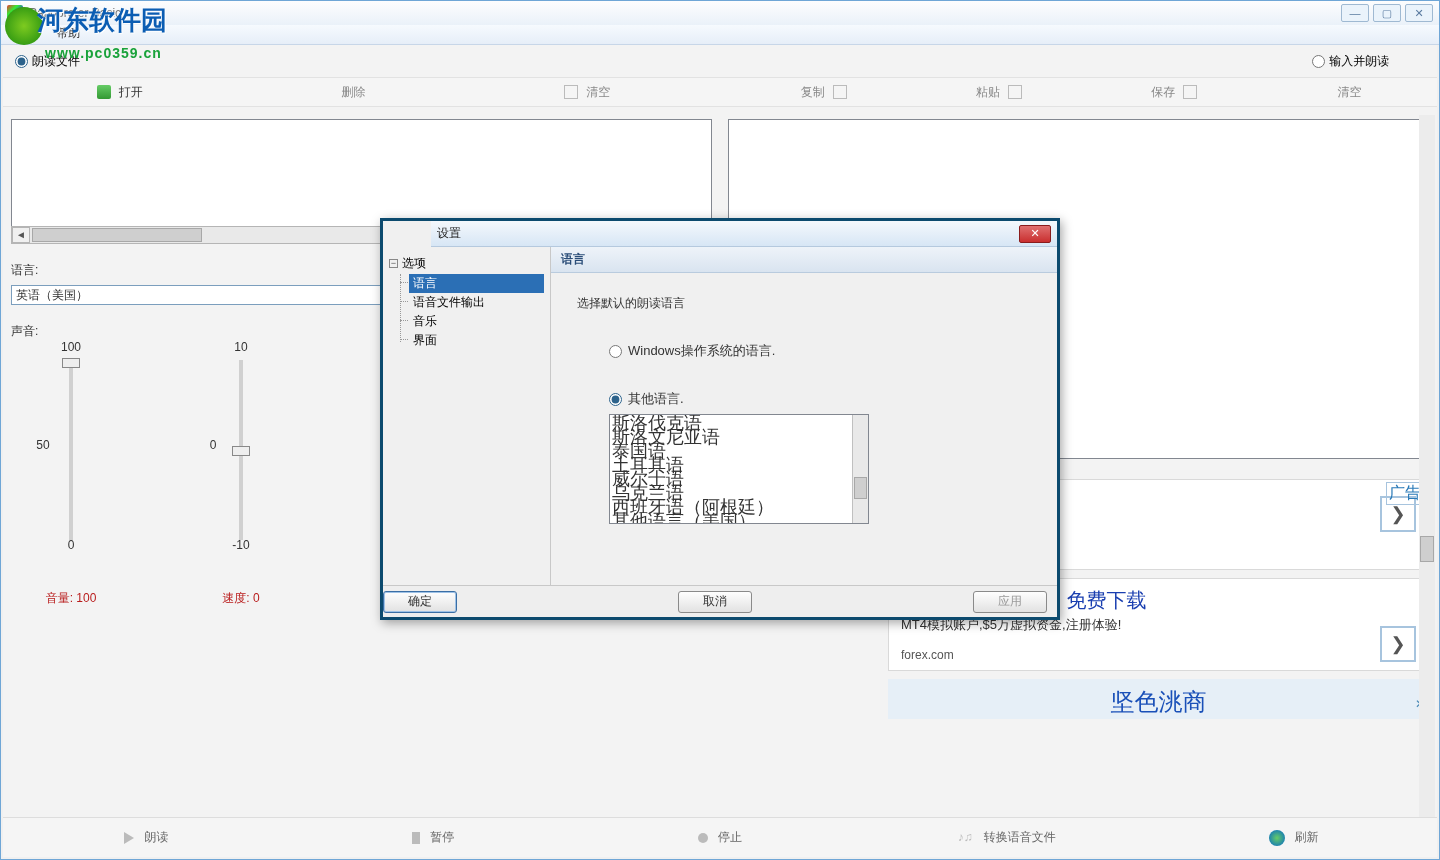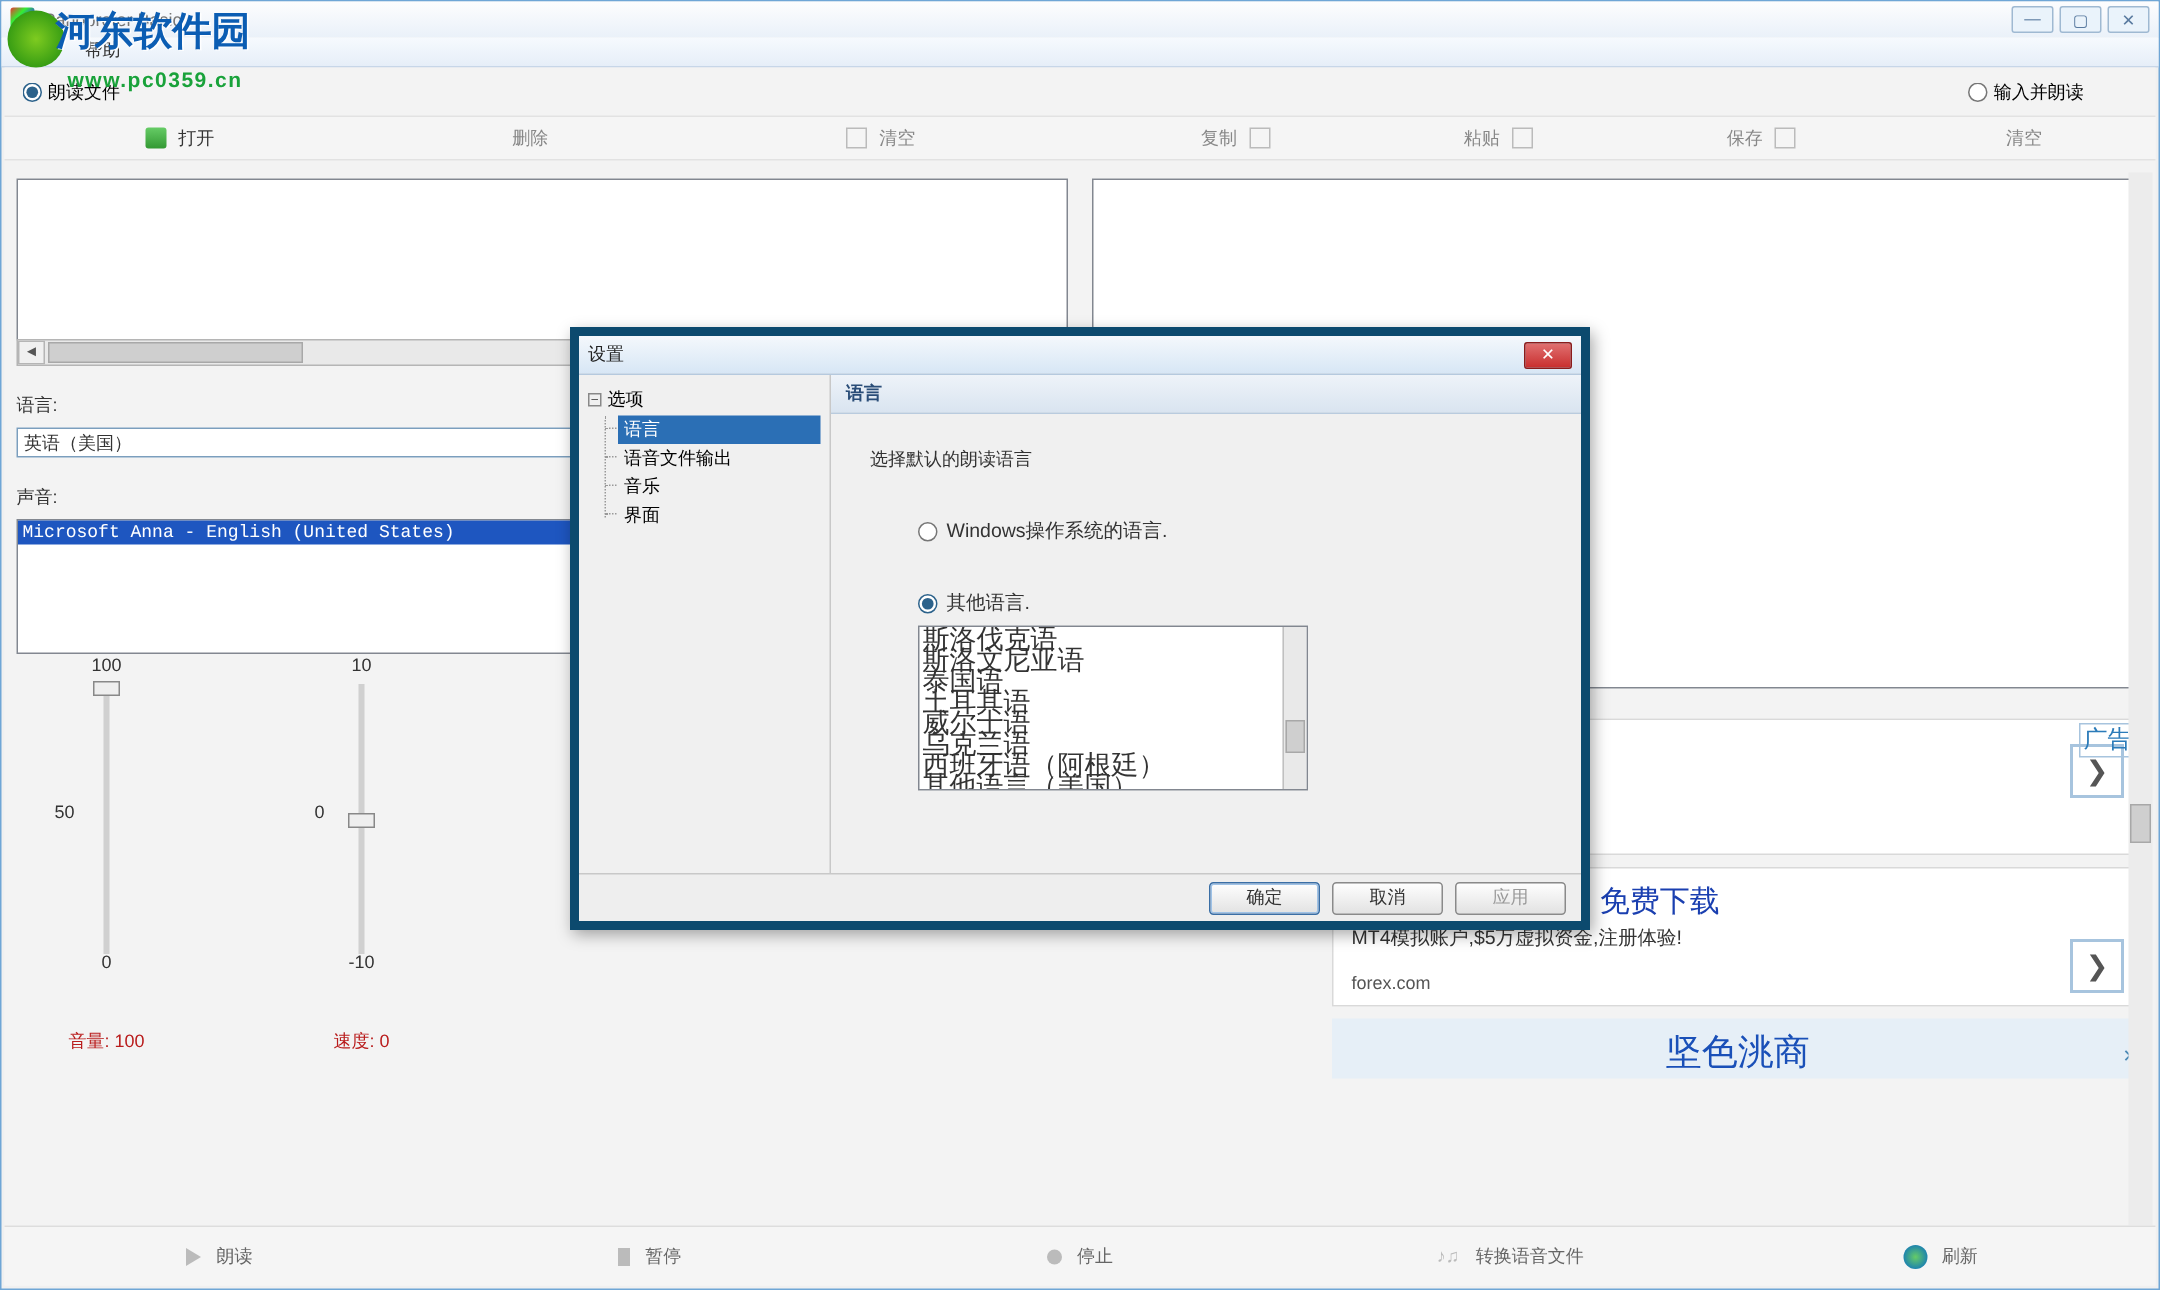--- a/index.html
+++ b/index.html
@@ -64,42 +64,42 @@
 .ad2 .site{font-size:12px; color:#555; margin-top:14px;}
 .ad2 .arrowbox{position:absolute; right:12px; bottom:8px; width:36px; height:36px; border:2px solid #a7c4de; display:flex; align-items:center; justify-content:center; font-size:18px; color:#555;}
 .ad3{margin-top:8px; height:40px; background:#e6eff7; position:relative; text-align:center; color:#1a50b8; font-size:24px; font-weight:500; overflow:hidden; line-height:46px;}
 .ad3 .x{position:absolute; top:2px; right:4px; color:#4a89b5; font-size:12px;}
 
 .bottom-bar{position:absolute; left:0; right:0; bottom:0; height:40px; border-top:1px solid #ddd; background:#f5f5f5; display:flex; align-items:center;}
 .bottom-bar .bbtn{flex:1; display:flex; gap:10px; align-items:center; justify-content:center; color:#666;}
 .bottom-bar .bbtn .bicon{width:16px; height:16px; display:inline-block;}
 
 
-.dialog{position:absolute; left:380px; top:218px; width:680px; height:402px; border:6px solid #0c4a6e; background:#f0f0f0; box-shadow:2px 3px 10px rgba(0,0,0,.35); z-index:50;}
+.dialog{position:absolute; left:380px; top:218px; width:680px; height:402px; border:3px solid #0c4a6e; background:#f0f0f0; box-shadow:2px 3px 10px rgba(0,0,0,.35); z-index:50;padding-left:48px;}
 .dlg-title{height:26px; background:linear-gradient(#f4f8fc,#d7e6f5); display:flex; align-items:center; padding:0 6px; color:#222; font-size:12px; border-bottom:1px solid #b5c9de;}
 .dlg-title .spacer{flex:1;}
 .dlg-close{width:32px; height:18px; background:linear-gradient(#e07070,#c92f2f); border:1px solid #8a1c1c; border-radius:2px; color:#fff; display:flex; align-items:center; justify-content:center; font-size:11px;}
 .dlg-body{position:absolute; top:26px; bottom:32px; left:0; right:0; display:flex;}
 .tree{width:168px; border-right:1px solid #c8c8c8; padding:8px 6px; background:#f0f0f0;}
 .tree .root{display:flex; align-items:center; gap:4px;}
 .tree .minus{width:9px; height:9px; border:1px solid #888; font-size:9px; line-height:7px; text-align:center; color:#555;}
 .tree .kids{margin-left:20px; margin-top:2px; position:relative;}
 .tree .kids::before{content:""; position:absolute; left:-9px; top:0; bottom:8px; border-left:1px dotted #999;}
 .tree .kid{padding:1px 4px; position:relative;}
 .tree .kid::before{content:""; position:absolute; left:-9px; top:8px; width:8px; border-top:1px dotted #999;}
 .tree .kid.sel{background:#2b6fb5; color:#fff;}
 .dlg-right{flex:1; display:flex; flex-direction:column;}
 .dlg-right .section-head{background:linear-gradient(#eef3f9,#d9e4f0); border-bottom:1px solid #b9cbde; padding:4px 10px; color:#2a4d78; font-weight:bold;}
 .dlg-right .section-body{padding:22px 26px; color:#333;}
 .opt{display:flex; align-items:center; gap:6px; margin:14px 0 6px 32px; font-family:SimSun,monospace; font-size:13px;}
 .lang-list{margin-left:32px; width:260px; height:110px; border:1px solid #828790; background:#fff; font-family:SimSun,monospace; font-size:18px; line-height:14px; padding:1px 2px; overflow:hidden; position:relative;}
 .lang-list .row{white-space:pre;}
 .lang-list .vsb{position:absolute; top:0; right:0; bottom:0; width:16px; background:#e9e9e9; border-left:1px solid #c0c0c0;}
 .lang-list .vsb .vt{position:absolute; left:1px; right:1px; top:62px; height:22px; background:#cfcfcf; border:1px solid #a8a8a8;}
-.dlg-foot{position:absolute; left:0; right:0; bottom:0; height:32px; border-top:1px solid #c8c8c8; background:#eee; display:flex; justify-content:flex-end; align-items:center; gap:8px; padding-right:10px;}
+.dlg-foot{position:absolute; left:0; right:0; bottom:0; height:32px; border-top:1px solid #c8c8c8; background:#eee; display:flex; justify-content:space-between; align-items:center; gap:8px; padding-right:10px;}
 .btn{width:74px; height:22px; border:1px solid #8a8a8a; background:linear-gradient(#fefefe,#e2e2e2); border-radius:3px; font-size:12px; color:#333;}
 .btn.primary{border:1px solid #3a6ea5; box-shadow:0 0 0 1px #9fc2e6 inset;}
 .btn.disabled{color:#9a9a9a;}
 
 .vscroll{position:absolute; right:2px; top:70px; bottom:40px; width:16px; background:#ececec;}
 .vscroll .vt{position:absolute; left:1px; right:1px; top:60%; height:26px; background:#cfcfcf; border:1px solid #a8a8a8;}
 </style>
 </head>
 <body>
 
@@ -172,23 +172,20 @@
         <div class="file-box"></div>
         <div class="hscroll">
           <span class="arrow">◄</span>
             <span class="thumb"></span>
         </div>
         <div class="lbl">语言:</div>
         <div class="combo">
             <span>英语（美国）</span>
           </div>
         <div class="lbl">声音:</div>
-        <div class="voice-list">
-          <div class="sel">Microsoft Anna - English (United States)</div>
-        </div>
         <div class="sliders">
           <div class="slider-col">
             <span class="top">100</span>
             <div class="vtrack">
                 <div class="vthumb" style="top:-2px;"></div>
               </div>
             <span class="mid" style="position:relative; top:-106px; left:-28px;">50</span>
             <span class="bot" style="position:relative; top:-22px;">0</span>
             <div class="vlabel"><span>音量:</span>&nbsp;<span>100</span></div>
           </div>

